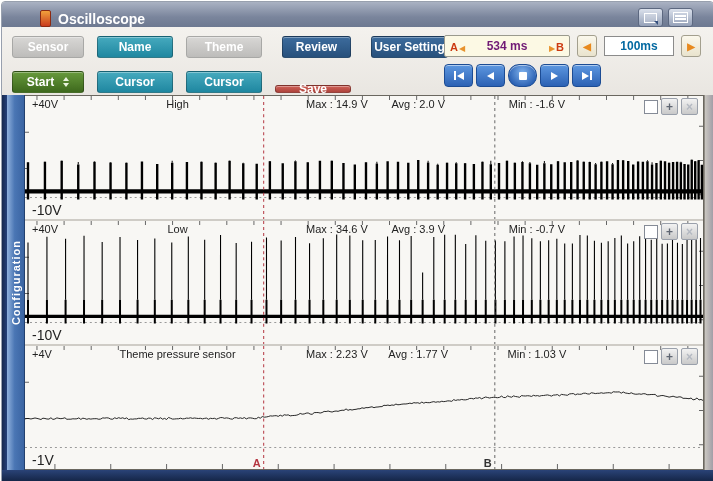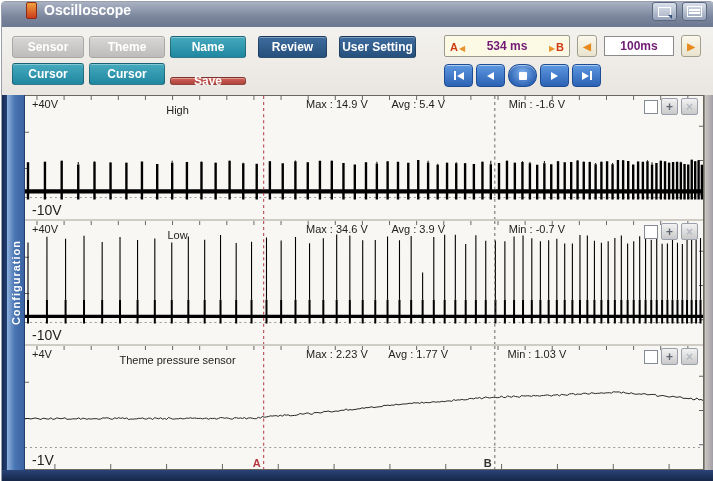--- a/index.html
+++ b/index.html
@@ -2,37 +2,37 @@
 <html><head>
 <meta charset="utf-8">
 <style>
   html,body{margin:0;padding:0;background:#fff;font-family:"Liberation Sans",sans-serif;}
   .window{position:relative;width:711px;height:479px;margin:1px;border:1px solid #98a0ae;
           border-radius:4px 4px 0 0;background:#eeece8;overflow:hidden;}
 
   
   .titlebar{position:absolute;left:0;top:0;right:0;height:25px;
     background:linear-gradient(#aab2c3,#7a859c 60%,#6d7991);
-    display:flex;align-items:flex-start;padding:0 6px;border-bottom:1px solid #5f6a80;}
+    display:flex;align-items:flex-end;padding:0 20px;border-bottom:1px solid #5f6a80;}
   .title-icon{width:9px;height:15px;margin:0 7px 0 18px;border-radius:2px;
     background:linear-gradient(#f2a13c,#c93c1e);border:1px solid #8c2a12;}
   .title-text{color:#fff;font-size:14px;font-weight:bold;flex:1;}
   .win-btn{width:23px;height:17px;margin-left:5px;border:1px solid #5c6880;border-radius:3px;
     background:linear-gradient(#dbe1ec,#95a1b8);display:flex;align-items:center;justify-content:center;}
   .ic-restore{position:relative;width:11px;height:8px;border:1px solid #fff;background:rgba(255,255,255,.15);}
   .ic-restore::after{content:"";position:absolute;right:-2px;bottom:-3px;width:0;height:0;
     border-left:4px solid transparent;border-top:4px solid #35507e;}
   .ic-layout{width:11px;height:9px;border:1px solid #fff;display:flex;flex-direction:column;justify-content:space-evenly;padding:0 1px;}
   .ic-layout i{display:block;height:2px;background:#fff;}
 
   
   .toolbar{position:absolute;left:0;top:25px;right:0;height:68px;
     background:linear-gradient(#f4f2ee,#e9e6e1);border-bottom:1px solid #b9b5ae;}
   .btn-grid{position:absolute;left:10px;top:9px;display:grid;
-    grid-template-columns:72px 76px 76px 76px 84px;grid-auto-rows:22px;gap:5px;}
+    grid-template-columns:72px 76px 76px 76px 84px;grid-auto-rows:22px;gap:13px;}
   .tb-btn{border-radius:3px;color:#fff;font-weight:bold;font-size:12px;display:flex;align-items:center;
     justify-content:center;border:1px solid rgba(0,0,0,.28);box-shadow:inset 0 1px 0 rgba(255,255,255,.35);cursor:default;}
   .tb-gray {background:linear-gradient(#d8d7d5,#bdbcba);border-color:#a8a8a6;}
   .tb-teal {background:linear-gradient(#46aabe,#1f87a0);}
   .tb-blue {background:linear-gradient(#3d6c9d,#27507c);margin-left:7px;}
   .tb-green{background:linear-gradient(#679a3c,#3e691d);}
   .tb-red  {background:linear-gradient(#cf6158,#ae443c);margin-top:14px;}
   .spinner{display:flex;flex-direction:column;margin-left:9px;gap:2px;}
   .spin-up{width:0;height:0;border-left:3.5px solid transparent;border-right:3.5px solid transparent;border-bottom:4px solid #e9f2dd;}
   .spin-down{width:0;height:0;border-left:3.5px solid transparent;border-right:3.5px solid transparent;border-top:4px solid #e9f2dd;}
@@ -41,21 +41,21 @@
   .rc-row1{display:flex;align-items:center;gap:7px;}
   .ab-box{width:114px;height:20px;border:1px solid #9a9a8e;background:#fcf9e4;border-radius:2px;
     display:flex;align-items:center;justify-content:space-between;padding:0 5px;}
   .ab-letter{font-size:11px;font-weight:bold;color:#cc3b12;}
   .ab-arrow{color:#e8932d;font-size:8px;margin:0 1px;}
   .ab-time{font-size:12px;font-weight:bold;color:#701a75;}
   .step-btn{width:18px;height:20px;border:1px solid #a39f8e;border-radius:3px;
     background:linear-gradient(#fbf8ec,#e9e3cd);color:#e8891d;font-size:10px;font-weight:bold;
     display:flex;align-items:center;justify-content:center;}
   .interval-box{width:68px;height:18px;border:1px solid #8b8b8b;background:#fff;
-    display:flex;align-items:center;justify-content:center;font-size:12px;font-weight:bold;color:#701a75;}
+    display:flex;align-items:center;justify-content:center;font-size:12px;font-weight:bold;color:#0369a1;}
   .rc-row2{margin-top:7px;display:flex;gap:3px;}
   .pb-btn{width:27px;height:21px;border-radius:4px;border:1px solid #1c4c94;
     background:linear-gradient(#5d97e0,#2c62b4);display:flex;align-items:center;justify-content:center;gap:1px;
     box-shadow:inset 0 1px 0 rgba(255,255,255,.5);}
   .pb-stop{border-radius:11px;background:radial-gradient(circle at 50% 35%,#7fb1ec,#2c62b4 75%);}
   .pbar{width:2px;height:9px;background:#fff;}
   .ptl{width:0;height:0;border-top:4.5px solid transparent;border-bottom:4.5px solid transparent;border-right:7px solid #fff;}
   .ptr{width:0;height:0;border-top:4.5px solid transparent;border-bottom:4.5px solid transparent;border-left:7px solid #fff;}
   .psq{width:8px;height:8px;background:#fff;border-radius:1px;}
 
@@ -66,21 +66,21 @@
     border-right:1px solid #23406e;display:flex;align-items:center;justify-content:center;}
   .config-tab span{writing-mode:vertical-rl;transform:rotate(180deg);color:#fff;font-size:11px;font-weight:bold;letter-spacing:1px;}
   .panels{flex:1;display:flex;flex-direction:column;gap:2px;background:#cfccc6;border:1px solid #6a675f;border-left:none;}
   .panel{position:relative;flex:1;background:#f8f7f4;overflow:hidden;}
   .right-edge{width:8px;background:linear-gradient(90deg,#cac7c1,#a29ea7);border-left:1px solid #8f8b84;}
   .bottombar{position:absolute;left:0;bottom:0;right:0;height:11px;background:linear-gradient(#2a4377,#152648);}
 
   .wave{position:absolute;left:0;top:0;width:100%;height:100%;}
   .hdr{position:absolute;top:2px;font-size:11px;color:#222;white-space:nowrap;z-index:3;}
   .range-top{left:7px;}
-  .ch-name{left:22.5%;transform:translateX(-50%);margin-top:6px;}
+  .ch-name{left:22.5%;transform:translateX(-50%);}
   .stat-max{left:46%;transform:translateX(-50%);}
   .stat-avg{left:58%;transform:translateX(-50%);}
   .stat-min{left:75.5%;transform:translateX(-50%);}
   .range-bottom{position:absolute;bottom:1px;left:7px;font-size:14px;color:#222;z-index:3;}
   .panel-controls{position:absolute;top:2px;right:5px;display:flex;gap:3px;align-items:center;z-index:4;}
   .pc-check{width:12px;height:12px;background:#fff;border:1px solid #858b96;}
   .pc-btn{width:15px;height:15px;border:1px solid #9aa0ab;border-radius:2px;
     background:linear-gradient(#f2f2f2,#c9c9c9);display:flex;align-items:center;justify-content:center;
     font-size:12px;line-height:1;color:#5f6672;font-weight:bold;}
   .pc-close{color:#b4b9c2;}
@@ -101,24 +101,31 @@
       <span class="ic-layout">
           <i></i>
           <i></i>
         </span>
     </div>
   </div>
 
   <div class="toolbar">
     <div class="btn-grid">
       <div class="tb-btn tb-gray">Sensor</div>
+      <div class="tb-btn tb-teal">Name</div>
       <div class="tb-btn tb-gray">Theme</div>
-      <div class="tb-btn tb-teal">Name</div>
       <div class="tb-btn tb-blue">Review</div>
       <div class="tb-btn tb-blue">User Setting</div>
+      <div class="tb-btn tb-green">
+        <span>Start</span>
+        <span class="spinner">
+            <i class="spin-up"></i>
+            <i class="spin-down"></i>
+          </span>
+      </div>
       <div class="tb-btn tb-teal">Cursor</div>
       <div class="tb-btn tb-teal">Cursor</div>
       <div class="tb-btn tb-red">Save</div>
     </div>
 
     <div class="right-controls">
       <div class="rc-row1">
         <div class="ab-box">
           <span>
             <span class="ab-letter">A</span><span class="ab-arrow">◀</span>
@@ -172,21 +179,21 @@
             <path d="M0,100.6 H680" stroke="#9a9a9a" stroke-width="1" fill="none" stroke-dasharray="2 3"></path>
             <path d="M0,94.6 H680" stroke="#000" stroke-width="4" fill="none"></path>
             <path d="M3.0,102.6 V65.8 M20.0,102.6 V65.3 M36.8,102.6 V64.1 M53.4,102.6 V67.9 M69.7,102.6 V65.3 M85.8,102.6 V65.9 M101.7,102.6 V66.2 M117.3,102.6 V64.9 M132.6,102.6 V67.4 M147.6,102.6 V66.3 M162.4,102.6 V65.4 M177.0,102.6 V65.3 M191.2,102.6 V66.2 M205.2,102.6 V64.3 M218.9,102.6 V66.7 M232.4,102.6 V67.1 M245.6,102.6 V64.6 M258.5,102.6 V66.8 M271.2,102.6 V64.6 M283.6,102.6 V65.6 M295.8,102.6 V64.1 M307.7,102.6 V64.1 M319.4,102.6 V66.4 M330.8,102.6 V67.9 M342.0,102.6 V65.8 M352.9,102.6 V67.0 M363.7,102.6 V64.6 M374.1,102.6 V65.1 M384.4,102.6 V66.1 M394.4,102.6 V63.4 M404.3,102.6 V66.0 M413.9,102.6 V68.1 M423.3,102.6 V66.2 M432.5,102.6 V66.8 M441.4,102.6 V66.6 M450.2,102.6 V67.5 M458.8,102.6 V65.2 M467.2,102.6 V67.7 M475.4,102.6 V66.4 M483.4,102.6 V64.1 M491.3,102.6 V66.3 M498.9,102.6 V65.4 M506.4,102.6 V66.8 M513.7,102.6 V68.3 M520.9,102.6 V66.8 M527.8,102.6 V67.7 M534.6,102.6 V64.6 M541.3,102.6 V65.7 M547.8,102.6 V65.5 M554.2,102.6 V63.9 M560.4,102.6 V65.3 M566.4,102.6 V65.5 M572.3,102.6 V67.8 M578.1,102.6 V65.1 M583.8,102.6 V64.8 M589.3,102.6 V67.6 M594.7,102.6 V63.5 M599.9,102.6 V63.7 M605.0,102.6 V64.5 M610.0,102.6 V68.0 M614.9,102.6 V65.0 M619.7,102.6 V65.2 M624.3,102.6 V64.7 M628.9,102.6 V67.9 M633.3,102.6 V66.4 M637.7,102.6 V64.2 M641.9,102.6 V64.6 M646.0,102.6 V66.2 M650.0,102.6 V65.5 M654.0,102.6 V65.2 M657.8,102.6 V65.8 M661.5,102.6 V67.5 M665.2,102.6 V68.0 M668.7,102.6 V63.3 M672.2,102.6 V64.8 M675.6,102.6 V63.7 M678.9,102.6 V68.1 " stroke="#000" stroke-width="2.4" fill="none"></path>
             <path d="M3.0,65.8 V65.5 M20.0,65.3 V66.0 M36.8,64.1 V65.5 M53.4,67.9 V65.5 M69.7,65.3 V64.8 M85.8,65.9 V68.0 M101.7,66.2 V66.6 M147.6,66.3 V64.3 M177.0,65.3 V65.9 M191.2,66.2 V68.0 M205.2,64.3 V67.4 M218.9,66.7 V66.2 M245.6,64.6 V69.1 M271.2,64.6 V64.0 M283.6,65.6 V65.9 M307.7,64.1 V67.8 M330.8,67.9 V68.0 M342.0,65.8 V65.5 M352.9,67.0 V65.3 M384.4,66.1 V66.3 M394.4,63.4 V64.7 M404.3,66.0 V64.1 M413.9,68.1 V67.1 M423.3,66.2 V67.3 M432.5,66.8 V65.7 M441.4,66.6 V68.0 M458.8,65.2 V66.2 M467.2,67.7 V64.2 M475.4,66.4 V68.7 M483.4,64.1 V66.3 M491.3,66.3 V68.6 M498.9,65.4 V64.7 M506.4,66.8 V65.4 M513.7,68.3 V68.3 M520.9,66.8 V64.5 M534.6,64.6 V65.6 M547.8,65.5 V66.2 M554.2,63.9 V68.9 M560.4,65.3 V66.1 M566.4,65.5 V65.1 M572.3,67.8 V66.5 M578.1,65.1 V69.2 M589.3,67.6 V66.4 M594.7,63.5 V64.0 M599.9,63.7 V64.3 M605.0,64.5 V66.5 M614.9,65.0 V65.2 M624.3,64.7 V63.8 M628.9,67.9 V65.7 M637.7,64.2 V68.7 M646.0,66.2 V68.0 M650.0,65.5 V66.8 M657.8,65.8 V65.2 M661.5,67.5 V67.7 M668.7,63.3 V66.1 M672.2,64.8 V67.9 M675.6,63.7 V69.1 " stroke="#000" stroke-width="1" fill="none"></path>
             <path d="M239.4,0 V122" stroke="#b43540" stroke-width="1" fill="none" stroke-dasharray="3 3"></path>
             <path d="M471.2,0 V122" stroke="#666666" stroke-width="1" fill="none" stroke-dasharray="3 3"></path>
           </svg>
         <div class="hdr range-top">+40V</div>
         <div class="hdr ch-name">High</div>
         <div class="hdr stat-max">Max : 14.9 V</div>
-        <div class="hdr stat-avg">Avg : 5.4 V</div>
+        <div class="hdr stat-avg">Avg : 2.0 V</div>
         <div class="hdr stat-min">Min : -1.6 V</div>
         <div class="panel-controls">
           <span class="pc-check"></span>
           <span class="pc-btn">
               <span>+</span>
             </span>
           <span class="pc-btn pc-close">
               <span>×</span>
             </span>
         </div>

